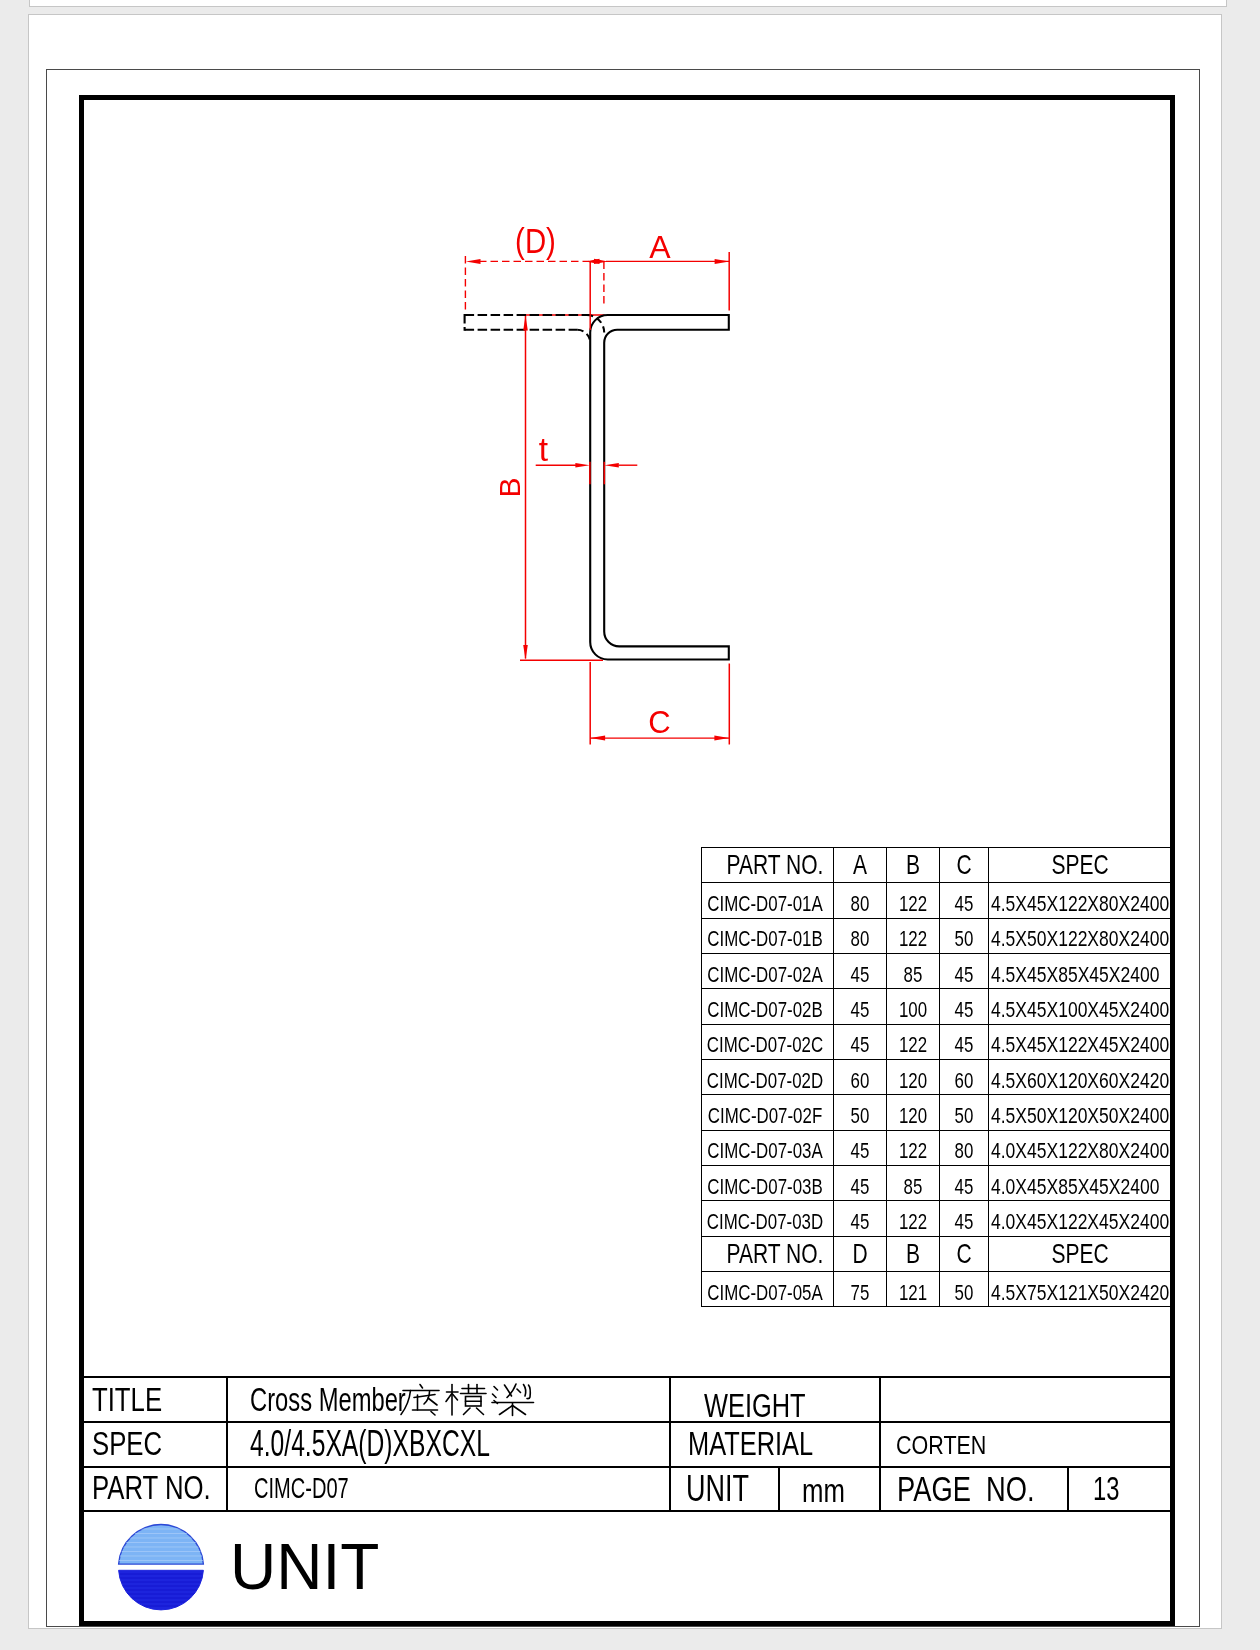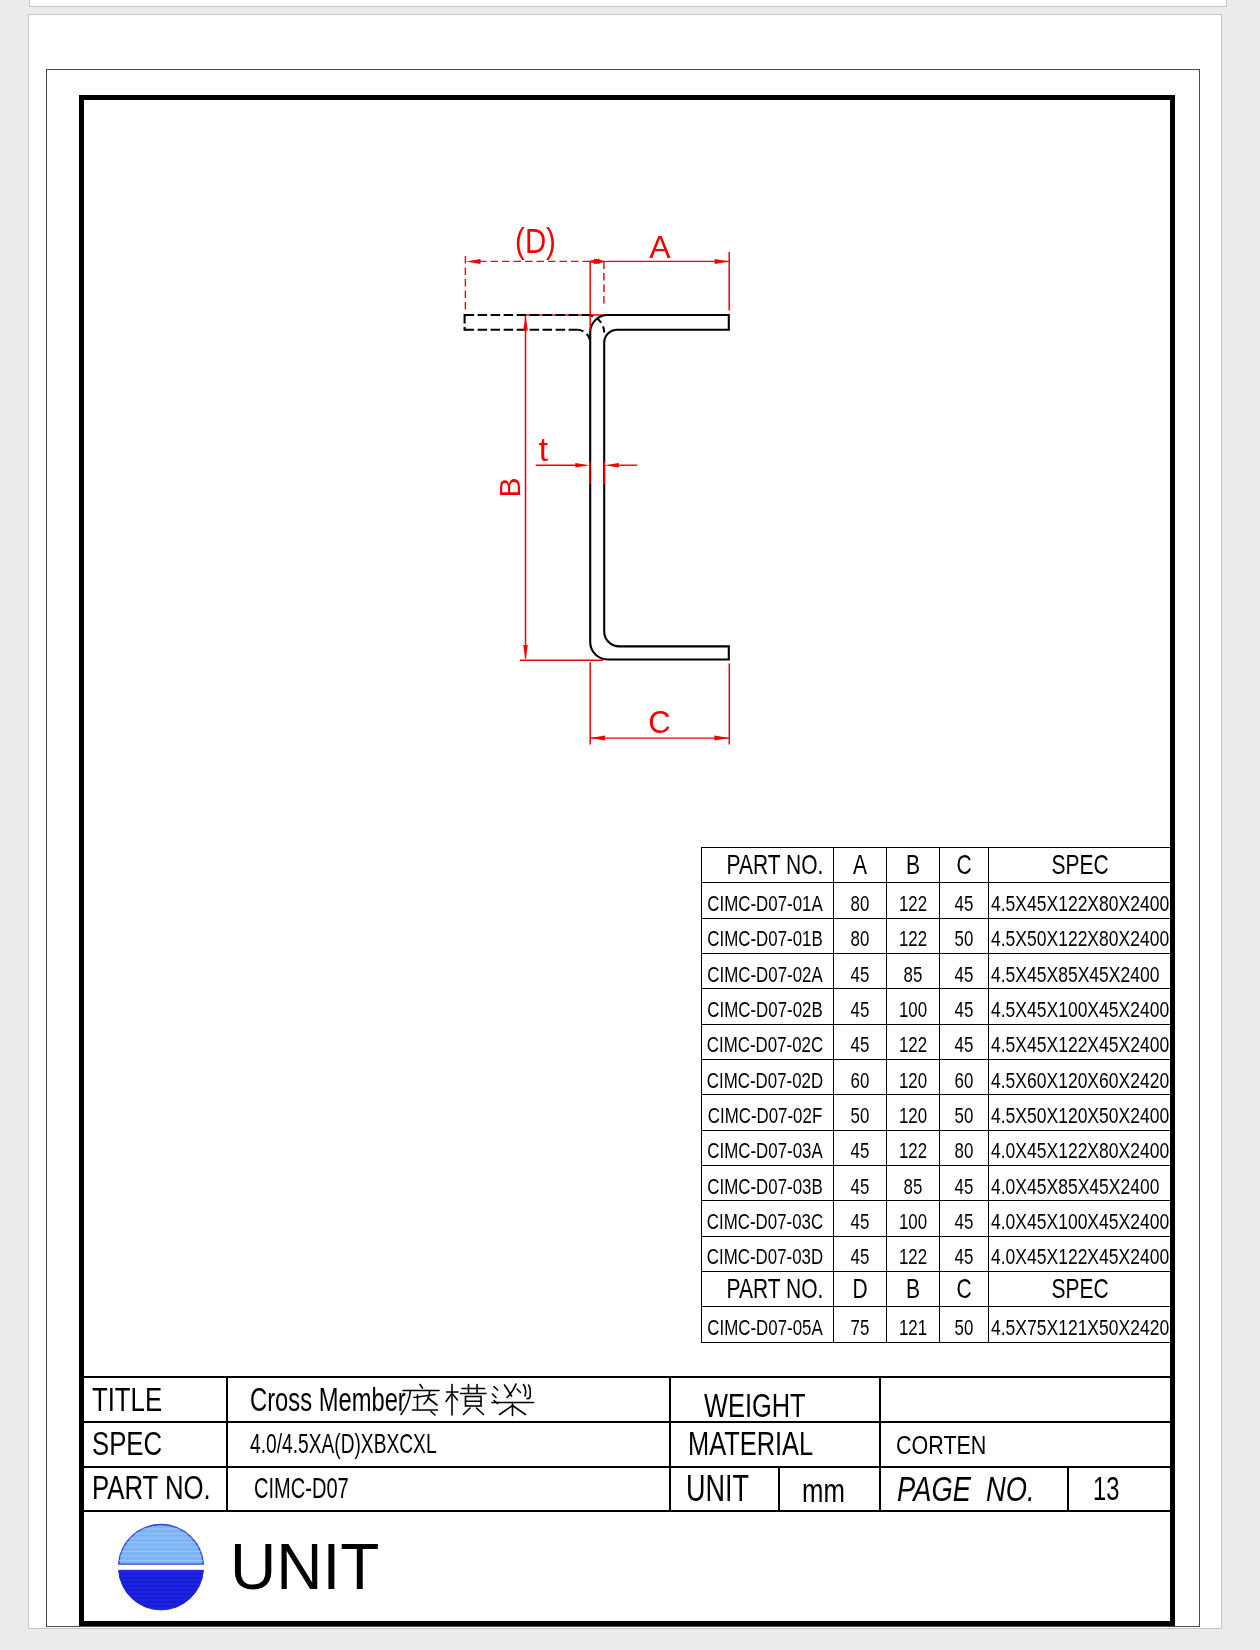--- a/index.html
+++ b/index.html
@@ -352,37 +352,20 @@
         </td>
         <td>
           <div class="t">45</div>
         </td>
         <td class="sp">
           <div class="t">4.0X45X85X45X2400</div>
         </td>
       </tr>
   <tr>
         <td>
-          <div class="t">CIMC-D07-03C</div>
-        </td>
-        <td>
-          <div class="t">45</div>
-        </td>
-        <td>
-          <div class="t">100</div>
-        </td>
-        <td>
-          <div class="t">45</div>
-        </td>
-        <td class="sp">
-          <div class="t">4.0X45X100X45X2400</div>
-        </td>
-      </tr>
-  <tr>
-        <td>
           <div class="t">CIMC-D07-03D</div>
         </td>
         <td>
           <div class="t">45</div>
         </td>
         <td>
           <div class="t">122</div>
         </td>
         <td>
           <div class="t">45</div>
@@ -455,21 +438,21 @@
   </div>
 
 <div class="lbl" style="left:704px;top:1378px;height:56px;">
     <span class="sx" style="transform:scaleX(0.77);">WEIGHT</span>
   </div>
 
 <div class="lbl" style="left:92px;top:1422px;height:44px;">
     <span class="sx" style="transform:scaleX(0.78);">SPEC</span>
   </div>
 
-<div class="val" style="left:249.5px;top:1422px;height:44px;font-size:28px;">
+<div class="val" style="left:249.5px;top:1422px;height:44px;font-size:36px;">
     <span class="sx" style="transform:scaleX(0.685);">4.0/4.5XA(D)XBXCXL</span>
   </div>
 
 <div class="lbl" style="left:688px;top:1422px;height:44px;">
     <span class="sx" style="transform:scaleX(0.77);">MATERIAL</span>
   </div>
 
 <div class="val" style="left:896px;top:1422px;height:44px;font-size:25px;">
     <span class="sx" style="transform:scaleX(0.86);margin-top:2px;">CORTEN</span>
   </div>
@@ -483,21 +466,21 @@
   </div>
 
 <div class="lbl" style="left:686px;top:1466px;height:44px;font-size:36.5px;">
     <span class="sx" style="transform:scaleX(0.74);margin-top:2.5px;">UNIT</span>
   </div>
 
 <div class="val" style="left:802px;top:1466px;height:44px;font-size:33px;">
     <span class="sx" style="transform:scaleX(0.78);margin-top:5px;">mm</span>
   </div>
 
-<div class="lbl" style="left:896.5px;top:1466px;height:44px;font-size:35px;font-style:italic;">
+<div class="lbl" style="left:896.5px;top:1466px;height:44px;font-size:35px;">
     <span class="sx" style="transform:scaleX(0.78);margin-top:2.5px;">PAGE&nbsp;&nbsp;NO.</span>
   </div>
 
 <div class="val" style="left:1093px;top:1466px;height:44px;font-size:33px;">
     <span class="sx" style="transform:scaleX(0.72);margin-top:2.5px;">13</span>
   </div>
 
 <div class="abs" style="left:230px;top:1530px;font-size:64px;color:#000;">UNIT</div>
 
 </body></html>

